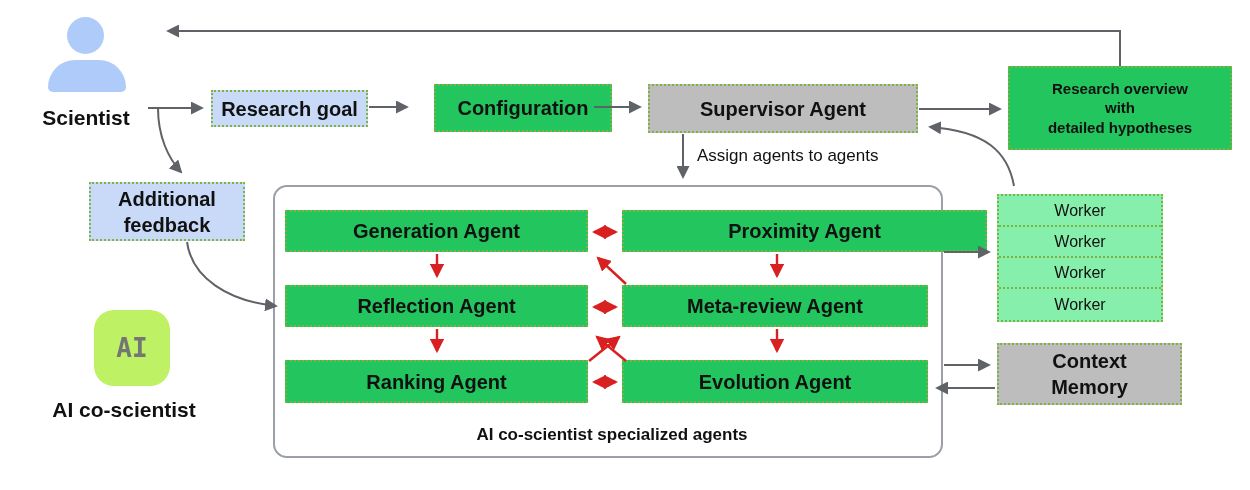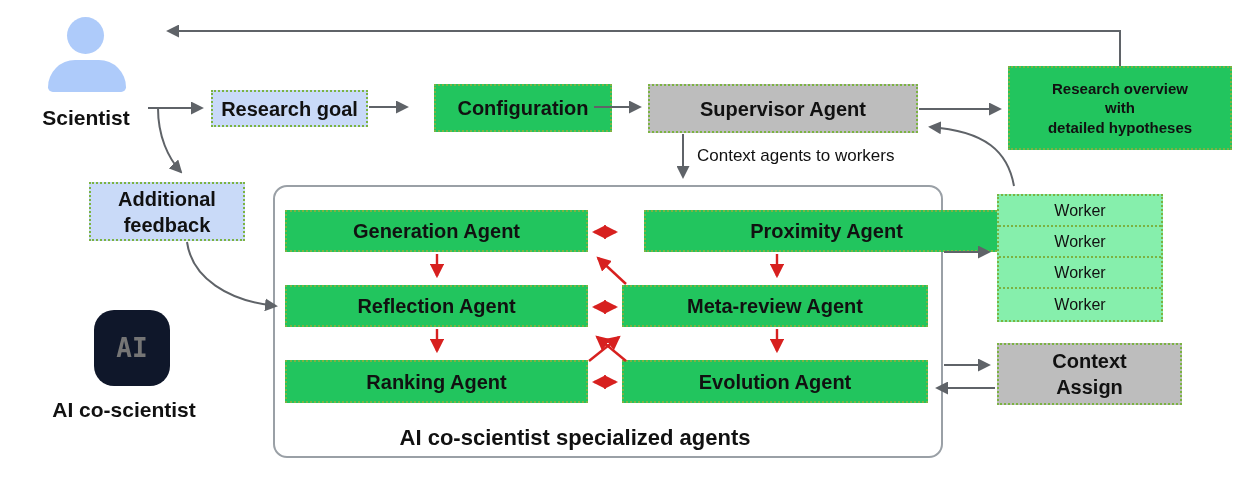--- a/index.html
+++ b/index.html
@@ -16,42 +16,42 @@
   .blue{background:#c9daf8;}
   .pink{background:#22c55e;}
   .gray{background:#bdbdbd;}
   #agents-container{
     position:absolute;left:273px;top:185px;width:670px;height:273px;
     border:2px solid #9aa0a6;border-radius:14px;background:#ffffff;z-index:1;
     box-sizing:border-box;
   }
   #container-caption{
     position:absolute;left:273px;top:425px;width:604px;text-align:center;
-    font-weight:bold;font-size:22px;z-index:2;
+    font-weight:bold;font-size:17px;z-index:2;padding-left:37px;
   }
   #assign-label{
     position:absolute;left:697px;top:146px;font-size:17px;z-index:2;
   }
   
   #scientist-icon{position:absolute;left:48px;top:15px;width:80px;height:80px;z-index:2;}
   #scientist-icon .head{
     position:absolute;left:19px;top:2px;width:37px;height:37px;border-radius:50%;
     background:#aecbfa;
   }
   #scientist-icon .body{
     position:absolute;left:0px;top:45px;width:78px;height:32px;
     border-radius:39px 39px 7px 7px;background:#aecbfa;
   }
   #scientist-label{
     position:absolute;left:28px;top:106px;width:116px;text-align:center;
     font-weight:bold;font-size:21px;z-index:2;
   }
   #ai-icon{
     position:absolute;left:94px;top:310px;width:76px;height:76px;border-radius:20px;
-    background:#0f172a;display:flex;align-items:center;justify-content:center;
+    background:#bef264;display:flex;align-items:center;justify-content:center;
     font-family:"DejaVu Sans Mono", monospace;font-weight:bold;font-size:26px;
     color:#757575;z-index:2;
   }
   #ai-label{
     position:absolute;left:18px;top:398px;width:212px;text-align:center;
     font-weight:bold;font-size:21px;z-index:2;
   }
   
   #worker-stack{
     position:absolute;left:997px;top:194px;width:166px;z-index:2;
@@ -83,46 +83,46 @@
     <div>Research overview</div>
     <div>with</div>
     <div>detailed hypotheses</div>
   </div>
 
   <div class="box blue" style="left:89px;top:182px;width:156px;height:59px;">
     <div>Additional</div>
     <div>feedback</div>
   </div>
 
-  <div id="assign-label">Context agents to workers</div>
+  <div id="assign-label">Assign agents to agents</div>
 
   <div id="ai-icon">AI</div>
   <div id="ai-label">AI co-scientist</div>
 
   <div id="agents-container"></div>
 
   <div class="box pink" style="left:285px;top:210px;width:303px;height:42px;">Generation Agent</div>
-  <div class="box pink" style="left:622px;top:210px;width:365px;height:42px;margin-left:22px;">Proximity Agent</div>
+  <div class="box pink" style="left:622px;top:210px;width:365px;height:42px;">Proximity Agent</div>
   <div class="box pink" style="left:622px;top:285px;width:306px;height:42px;">Meta-review Agent</div>
   <div class="box pink" style="left:285px;top:285px;width:303px;height:42px;">Reflection Agent</div>
   <div class="box pink" style="left:285px;top:360px;width:303px;height:43px;">Ranking Agent</div>
   <div class="box pink" style="left:622px;top:360px;width:306px;height:43px;">Evolution Agent</div>
 
   <div id="container-caption">AI co-scientist specialized agents</div>
 
   <div id="worker-stack">
     <div class="worker-row">Worker</div>
     <div class="worker-row">Worker</div>
     <div class="worker-row">Worker</div>
     <div class="worker-row">Worker</div>
   </div>
 
   <div class="box gray" style="left:997px;top:343px;width:185px;height:62px;">
     <div>Context</div>
-    <div>Assign</div>
+    <div>Memory</div>
   </div>
 
   <svg id="arrows" viewBox="0 0 1250 490">
     <defs>
       <marker id="ag" viewBox="0 0 10 10" refX="8.5" refY="5" markerWidth="6.5" markerHeight="6.5" orient="auto-start-reverse">
         <path d="M0,0 L10,5 L0,10 z" fill="#5f6368"></path>
       </marker>
       <marker id="ar" viewBox="0 0 10 10" refX="8.5" refY="5" markerWidth="6" markerHeight="6" orient="auto-start-reverse">
         <path d="M0,0 L10,5 L0,10 z" fill="#d7201f"></path>
       </marker>

